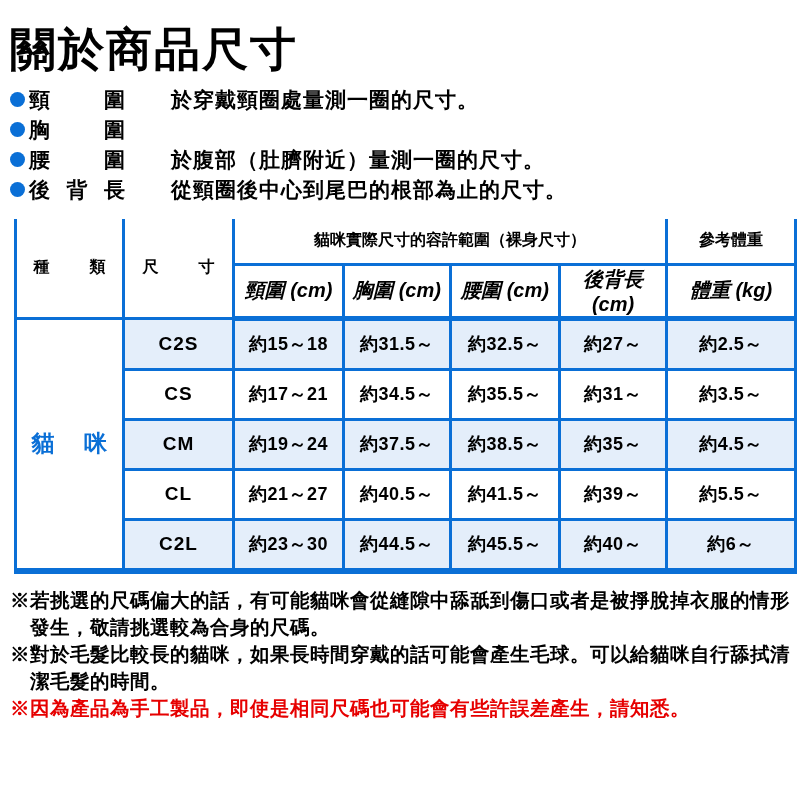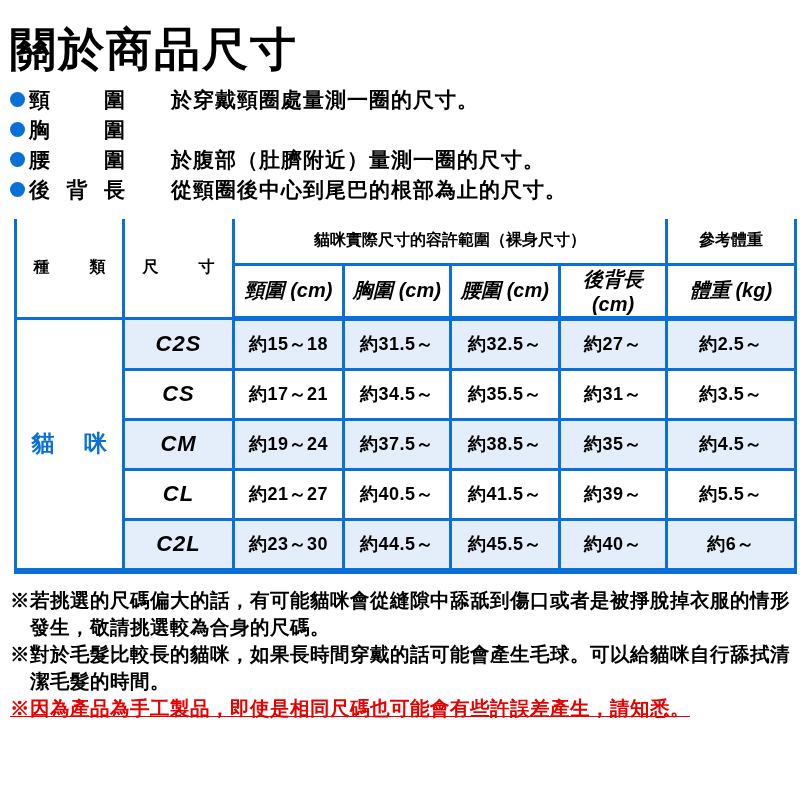--- a/index.html
+++ b/index.html
@@ -29,33 +29,33 @@
   table.sizes th,table.sizes td{
     border:3px solid var(--blue);text-align:center;vertical-align:middle;
     padding:0;background:#fff;font-weight:600;
   }
   tr.h1 th{border-top:none;font-size:16px;height:44px;}
   tr.h2 th{font-size:20px;height:40px;border-bottom:5px solid var(--blue);font-weight:600;font-style:italic;}
   th.kind,td.cat{border-left:none;}
   th.wgroup,th.wcol,td.wcell{border-right:none;}
   th.kind,th.size{border-bottom:5px solid var(--blue);}
   tr.body td{font-size:18px;height:47px;letter-spacing:0.5px;}
-  tr.body td.sizecode{font-size:22px;letter-spacing:1px;font-style:italic;}
+  tr.body td.sizecode{font-size:19px;letter-spacing:1px;}
   tr.body.stripe td{background:var(--stripe);}
   tr.body td.cat{background:#fff;color:var(--blue);font-size:23px;font-weight:700;border-bottom:6px solid var(--blue);}
   tr.body.last td{border-bottom:6px solid var(--blue);}
   .spread-k{display:inline-block;width:72px;text-align-last:justify;text-align:justify;}
   .spread-c{display:inline-block;width:76px;text-align-last:justify;text-align:justify;}
   
   .notes{margin:13px 8px 0 10px;}
   .note{
     font-size:19.5px;line-height:27px;letter-spacing:0.5px;font-weight:600;
     padding-left:20px;text-indent:-20px;
   }
-  .note.red{color:var(--red);text-decoration:underline;}
+  .note.red{color:var(--red);}
 </style>
 </head>
 <body>
 
 <div class="page">
 
   <h1 class="title">關於商品尺寸</h1>
 
   <ul class="legend">
     <li>

